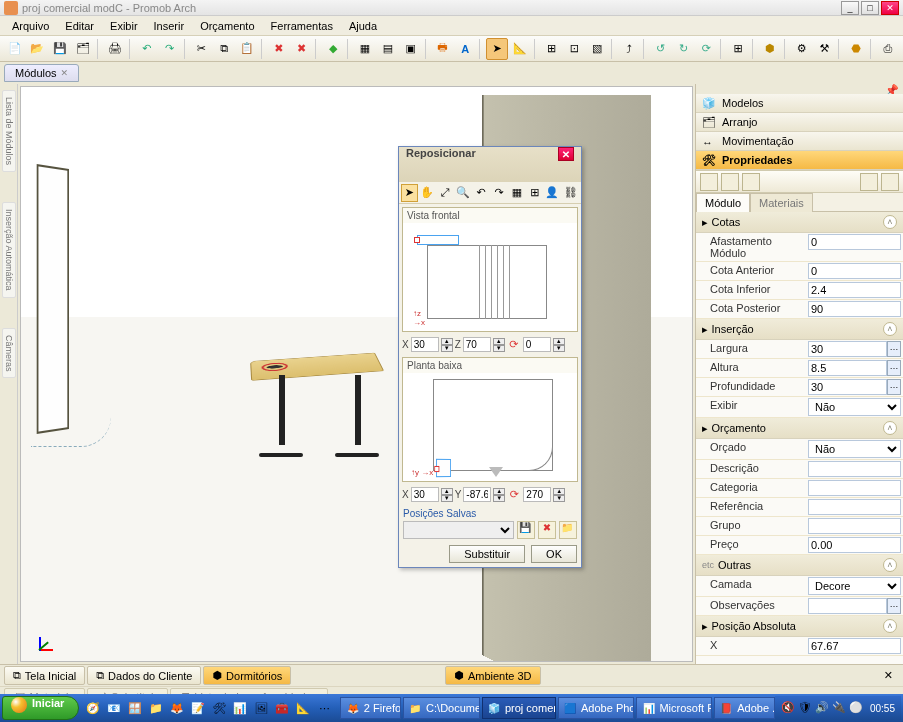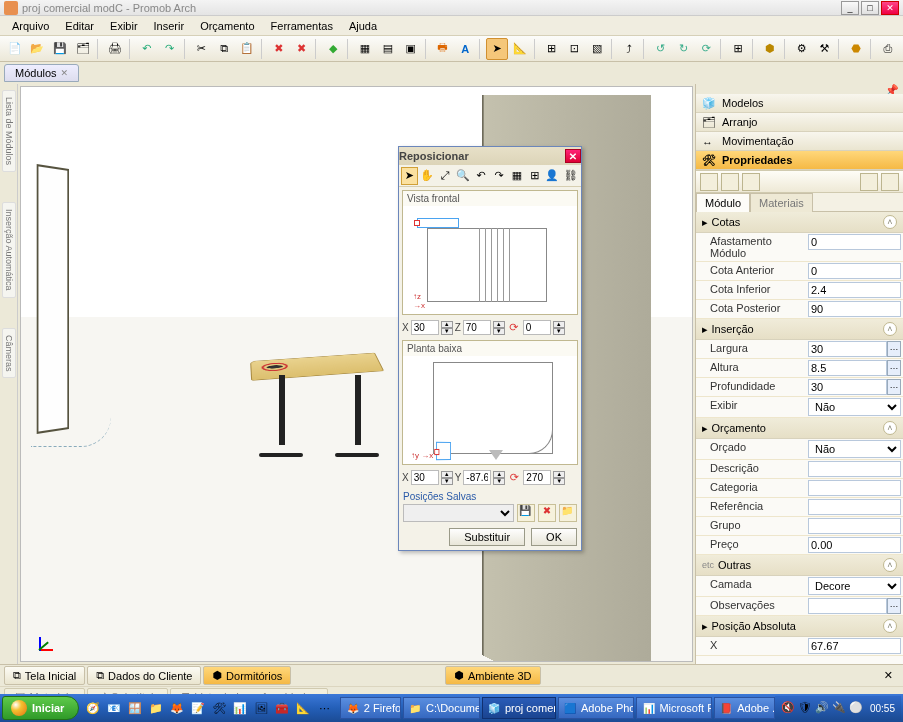--- a/index.html
+++ b/index.html
@@ -89,34 +89,34 @@
 .bottomtabs2 .btab { padding: 1px 10px; border: 1px solid #d0cab0; background: #f2efde; color:#888; border-radius:2px; display:flex; align-items:center; gap:4px; }
 
 
 .footer-row { height: 20px; background: #ece9d8; display: flex; align-items: center; padding: 0 6px; gap: 8px; border-top: 1px solid #dcd6c0; font-size: 10px; color:#555; }
 .footer-row .right { margin-left: auto; display:flex; align-items:center; gap:4px; }
 .footer-row .tag { padding: 1px 6px; border:1px solid #d0b060; background: linear-gradient(#ffe9a8,#f4c860); border-radius:2px; cursor:pointer; display:flex; align-items:center; gap:3px; }
 .footer-row .tag.plain { background:#f2efde; border-color:#ccc6aa; }
 
 
 .taskbar { position: absolute; left:0; right:0; bottom:0; height: 28px; background: linear-gradient(#3b78d8,#245fb8 50%, #1b4b94); display:flex; align-items:center; padding: 0 2px; }
-.startbtn { height: 24px; padding: 0 14px 0 8px; background: linear-gradient(#5eca4a,#2f9a28); border-radius: 3px 12px 12px 3px; color:#fff; font-weight:bold; display:flex; align-items:center; gap:5px; cursor:pointer; border:1px solid #207018; }
+.startbtn { height: 24px; padding: 0 14px 0 8px; background: linear-gradient(#5eca4a,#2f9a28); border-radius: 3px 12px 12px 3px; color:#fff; font-weight:bold; display:flex; gap:5px; cursor:pointer; border:1px solid #207018; }
 .startbtn .orb { width:16px; height:16px; border-radius:50%; background:radial-gradient(circle at 30% 30%, #fff,#f5c030 35%,#e07010); }
 .quick { display:flex; gap:1px; margin-left:4px; }
 .quick .q { width:20px; height:22px; display:flex; align-items:center; justify-content:center; cursor:pointer; }
 .tasks { display:flex; gap:2px; margin-left:6px; flex:1; overflow:hidden; }
 .tasks .tk { height:22px; min-width:60px; max-width:130px; padding: 0 6px; background: linear-gradient(#5a8ee0,#3568c0); border:1px solid #2a52a0; color:#fff; display:flex; align-items:center; gap:4px; font-size:10px; overflow:hidden; white-space:nowrap; cursor:pointer; }
 .tasks .tk.active { background: linear-gradient(#2a5cb8,#1a4490); border-color:#103070; }
 .tray { display:flex; align-items:center; gap:3px; background: linear-gradient(#2e68c8,#1b4b94); padding: 0 6px; height:24px; }
 .tray .ic { width:14px; height:14px; }
 .tray .clock { color:#fff; font-size:10px; margin-left:4px; }
 
 
 .dialog { position: absolute; left: 398px; top: 146px; width: 184px; background: #f4f2e8; border: 1px solid #6b86bb; box-shadow: 2px 2px 4px rgba(0,0,0,0.25); }
-.dialog .dlg-title { height: 18px; background: linear-gradient(#e7e0c8,#dcd4b8); display:flex; align-items:center; padding: 0 0; font-weight:bold; color:#444; }
+.dialog .dlg-title { height: 35px; background: linear-gradient(#e7e0c8,#dcd4b8); display:flex; align-items:flex-start; padding: 0 7px; font-weight:bold; color:#444; }
 .dialog .dlg-title .close { margin-left:auto; width:16px; height:14px; background:linear-gradient(#f27,#d03); color:#fff; text-align:center; font-size:10px; line-height:14px; cursor:pointer; border:1px solid #a02; }
 .dialog .dlg-tools { height: 22px; display:flex; align-items:center; gap:1px; padding: 1px 2px; border-bottom:1px solid #d6ceb0; }
 .dialog .dlg-tools .tb { width:18px; height:18px; border:1px solid transparent; display:flex; align-items:center; justify-content:center; cursor:pointer; font-size:11px; }
 .dialog .dlg-tools .tb.sel { border-color:#d0a038; background:#fbe1a0; }
 .dialog .panel { border:1px solid #c0b890; margin:3px; background:#eab308; }
 .dialog .panel .lbl { font-size:10px; padding:2px 4px; background:#fbfaf3; color:#555; }
 .dialog .panel .canvas { height:108px; position:relative; background:#fff; }
 .dialog .coords { display:flex; align-items:center; gap:2px; padding: 2px 3px; }
 .dialog .coords .clab { font-size:10px; color:#444; }
 .dialog .coords input { width:28px; border:1px solid #bbb; font-size:10px; padding:1px 2px; }

